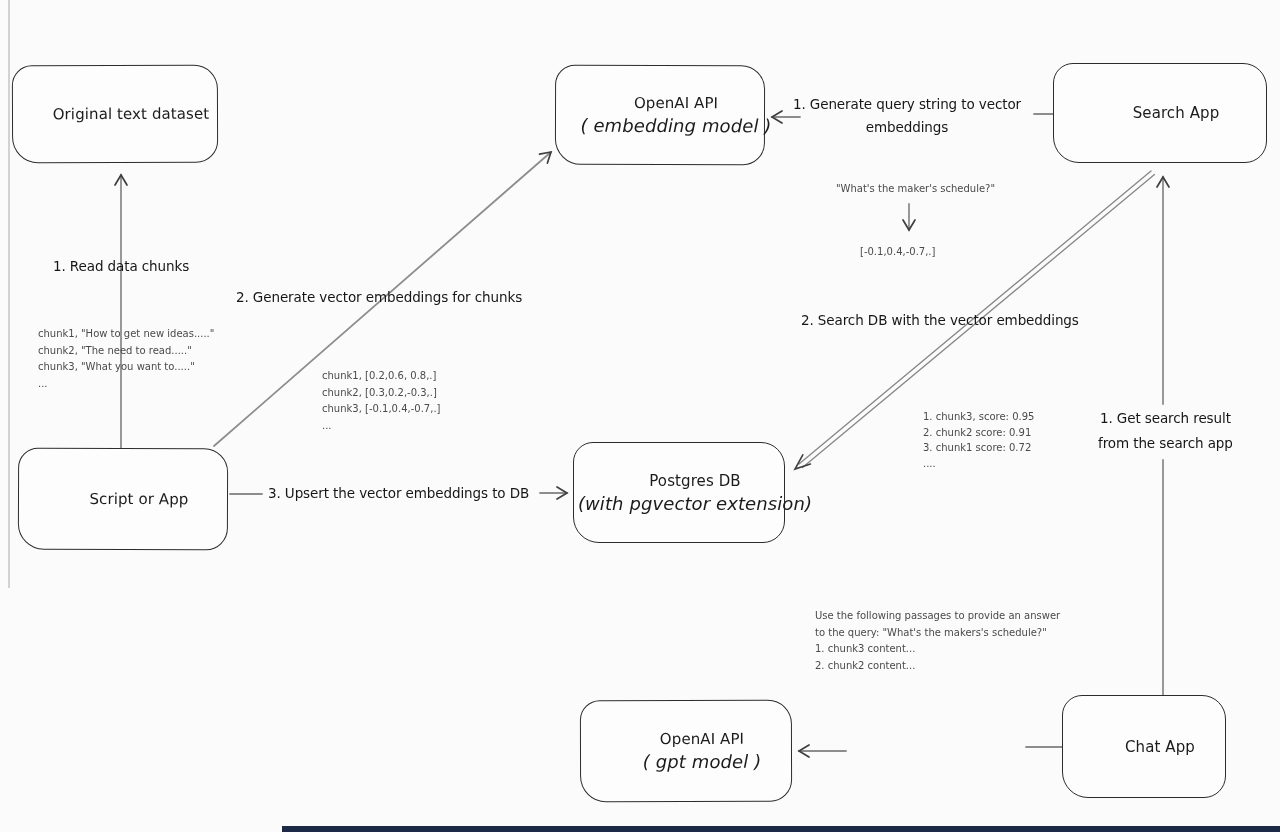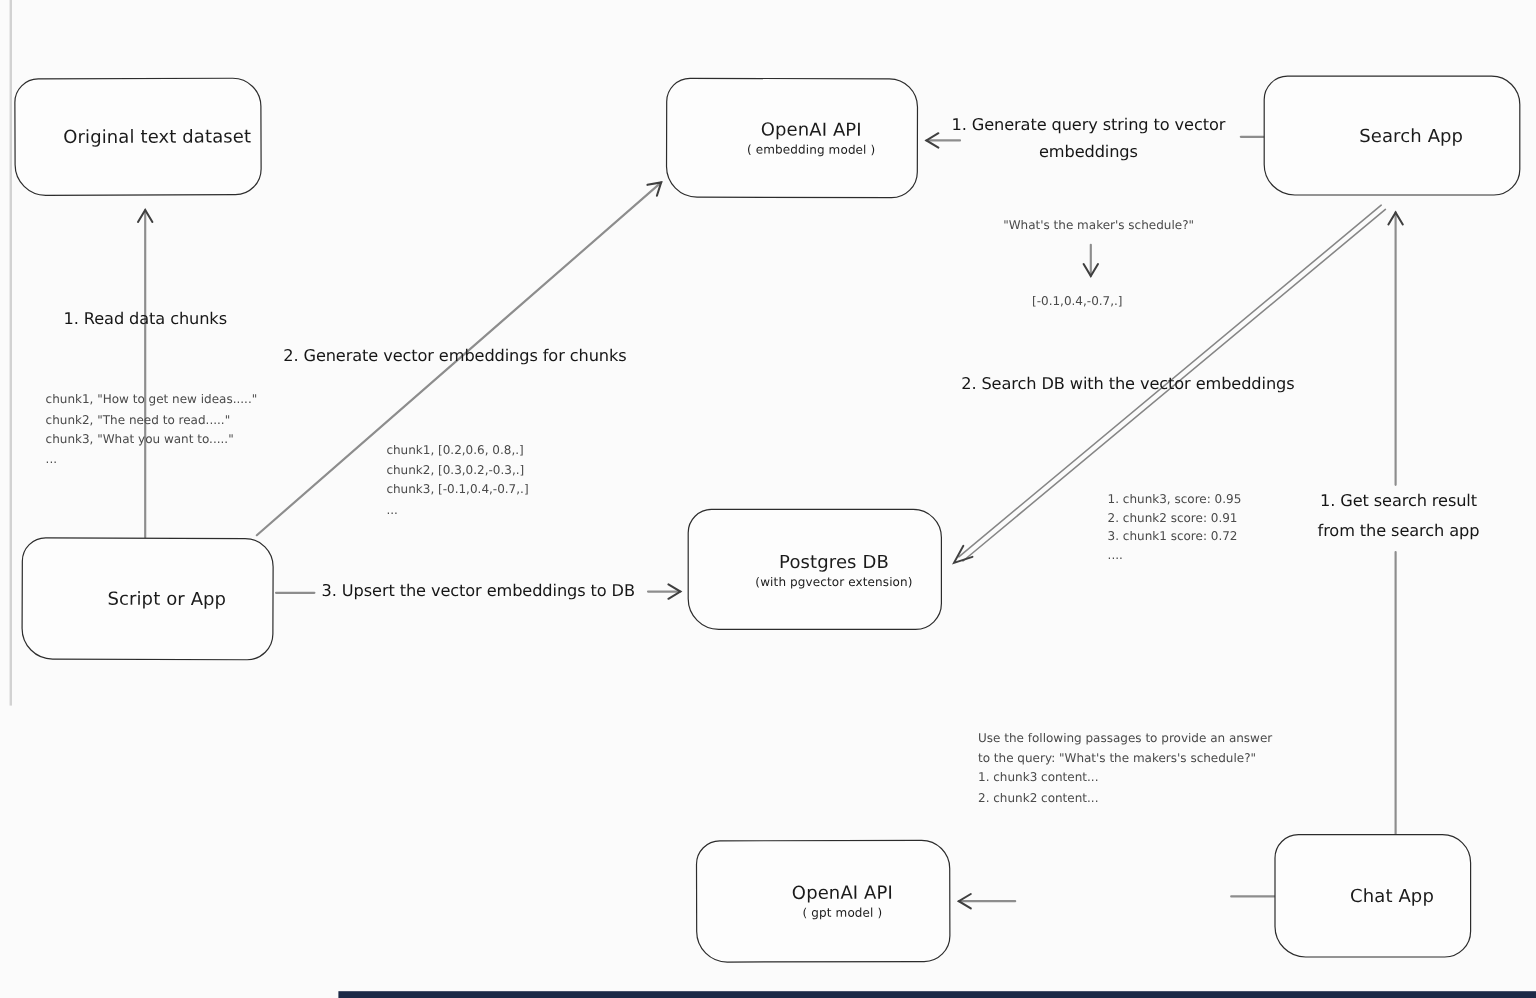--- a/index.html
+++ b/index.html
@@ -10,21 +10,21 @@
   svg.wires{position:absolute;left:0;top:0;z-index:1;}
   svg.wires line{stroke:#8d8d8d;stroke-width:1.8;stroke-linecap:round;}
   svg.wires line.thin{stroke-width:1.3;stroke:#868686;}
   svg.wires .head{fill:none;stroke:#3f3f3f;stroke-width:1.6;stroke-linecap:round;}
   .box{
     position:absolute;z-index:2;border:1.8px solid #2c2c2c;background:#fdfdfd;
     border-radius:20px 24px 22px 26px;box-sizing:border-box;
     display:flex;flex-direction:column;align-items:center;justify-content:center;gap:3px;padding-left:32px;
   }
   .box-line{font-size:15px;color:#1b1b1b;white-space:nowrap;letter-spacing:.1px;}
-  .box-line.sub{font-size:10px;}
+  .box-line.sub{font-size:18px;font-style:italic;}
   .edge-label{
     position:absolute;z-index:2;font-size:13.5px;color:#161616;
     white-space:nowrap;letter-spacing:-.1px;text-align:center;
   }
   .edge-label.center{}
   .ann{position:absolute;z-index:2;font-size:10px;color:#4a4a4a;line-height:16.5px;white-space:nowrap;}
   .edge-line{position:absolute;left:8px;top:0;width:2px;height:588px;background:#d2d2d2;z-index:0;}
   .bottom-bar{position:absolute;left:282px;right:0;bottom:0;height:6px;background:#1c2a47;z-index:3;}
 </style>
 </head>
@@ -91,21 +91,21 @@
   </div>
 
   <div class="box" style="left:18px;top:448px;width:210px;height:102px;transform:rotate(.2deg)">
     <div class="box-line">Script or App</div>
   </div>
 
   <div class="box" style="left:1053px;top:63px;width:214px;height:100px">
     <div class="box-line">Search App</div>
   </div>
 
-  <div class="box" style="left:573px;top:424px;width:212px;height:101px">
+  <div class="box" style="left:573px;top:442px;width:212px;height:101px">
     <div class="box-line">Postgres DB</div>
     <div class="box-line sub">(with pgvector extension)</div>
   </div>
 
   <div class="box" style="left:580px;top:700px;width:212px;height:102px;transform:rotate(-.15deg)">
     <div class="box-line">OpenAI API</div>
     <div class="box-line sub">( gpt model )</div>
   </div>
 
   <div class="box" style="left:1062px;top:695px;width:164px;height:103px">

